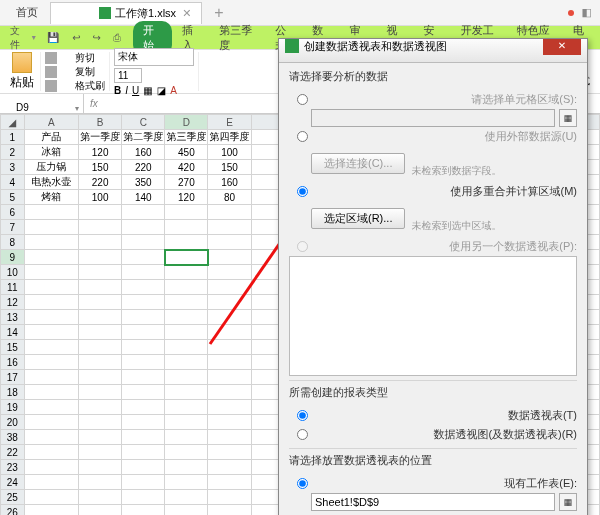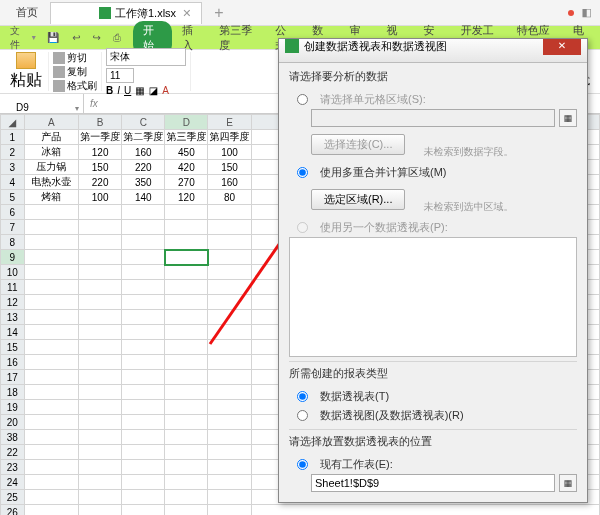--- a/index.html
+++ b/index.html
@@ -21,22 +21,22 @@
   .rbtn { padding: 2px 6px; font-size: 10px; color: #555; display: flex; align-items: center; gap: 2px; }
   .rbtn.menu::after { content: "▾"; font-size: 8px; color: #888; margin-left: 2px; }
   .menu-tabs { display: flex; margin-left: 6px; gap: 2px; height: 100%; align-items: center; }
   .menu-tab { padding: 3px 8px; font-size: 11px; color: #444; border-radius: 2px; }
   .menu-tab.active { background: #2d9a47; color: #fff; border-radius: 10px; padding: 2px 10px; }
 
   .ribbon-body { display: flex; align-items: stretch; height: 44px; background: #fff; border-bottom: 1px solid #ddd; padding: 2px 4px; }
   .rgroup { display: flex; flex-direction: column; justify-content: center; padding: 0 4px; border-right: 1px solid #eee; }
   .paste-big { display: flex; flex-direction: column; align-items: center; justify-content: center; padding: 0 6px; border-right: 1px solid #eee; }
   .paste-big .clip-icon { width: 20px; height: 22px; background: linear-gradient(#f9d38c,#f2b24a); border: 1px solid #d0a030; }
-  .paste-big span { font-size: 16px; margin-top: 1px; }
-  .small-row { display: flex; align-items: center; gap: 2px; font-size: 10px; white-space: nowrap; }
+  .paste-big span { font-size: 12px; margin-top: 1px; }
+  .small-row { display: flex; align-items: center; gap: 18px; font-size: 10px; white-space: nowrap; }
   .sm-icon { width: 12px; height: 12px; display: inline-block; background: #aaa; }
   .font-select { display: flex; gap: 2px; flex-direction: column; }
   .font-select .sel { border: 1px solid #bbb; font-size: 10px; padding: 1px 3px; background: #fff; }
   .cond-fmt { margin-left: auto; display: flex; flex-direction: column; align-items: center; justify-content: center; padding: 0 6px; }
   .cond-fmt .cf-icon { width: 20px; height: 18px; background: linear-gradient(#f6b042,#e88a1c); }
   .cond-fmt span { font-size: 10px; }
 
   
   .fbar { display: flex; height: 20px; border-bottom: 1px solid #ccc; }
   .namebox { width: 84px; border-right: 1px solid #ccc; display: flex; align-items: flex-end; padding-left: 16px; font-size: 10px; position: relative; }
@@ -59,24 +59,24 @@
   .arrow { position: absolute; left: 200px; top: 80px; pointer-events: none; }
 
   
   .dialog { position: absolute; left: 278px; top: 38px; width: 310px; background: #f0f0f0; border: 1px solid #888; box-shadow: 2px 2px 6px rgba(0,0,0,0.3); }
   .dlg-title { height: 24px; background: linear-gradient(#fcfcfc,#e6e6e6); display: flex; padding: 0 6px; border-bottom: 1px solid #bbb; }
   .dlg-title .ticon { width: 14px; height: 14px; background: #2d9a47; margin-right: 5px; }
   .dlg-title span { font-size: 11px; }
   .dlg-close { margin-left: auto; width: 38px; height: 16px; background: #c0392b; color: #fff; text-align: center; line-height: 14px; font-size: 10px; border-radius: 0 0 0 0; }
   .dlg-body { padding: 6px 10px 10px 10px; font-size: 11px; color: #333; }
   .dlg-body .sect { margin-bottom: 6px; }
-  .dlg-body .opt { display: flex; align-items: center; gap: 12px; padding: 2px 0 2px 8px; font-size: 11px; }
+  .dlg-body .opt { display: flex; align-items: center; gap: 1px; padding: 2px 0 2px 8px; font-size: 11px; justify-content: space-between; }
   .dlg-body .opt.disabled { color: #9a9a9a; }
   .dlg-body input[type=radio] { width: 11px; height: 11px; }
-  .dlg-body .subrow { display: flex; align-items: center; gap: 18px; padding: 2px 0 4px 22px; }
+  .dlg-body .subrow { display: flex; align-items: center; gap: 6px; padding: 2px 0 4px 22px; }
   .dlg-body .btn { border: 1px solid #aaa; background: linear-gradient(#fefefe,#e4e4e4); padding: 2px 12px; font-size: 11px; border-radius: 2px; }
   .dlg-body .btn.disabled { color: #9a9a9a; }
   .dlg-body .hint { color: #9a9a9a; font-size: 10px; margin-top: 16px; }
   .dlg-body .listarea { width: 100%; height: 120px; background: #fff; border: 1px solid #bbb; }
   .dlg-body hr { border: none; border-top: 1px solid #d5d5d5; margin: 4px 0; }
   .dlg-body .field { display: flex; align-items: center; gap: 4px; padding-left: 22px; }
   .dlg-body .field input { flex: 1; border: 1px solid #aaa; padding: 1px 3px; font-size: 11px; height: 18px; }
   .dlg-body .rangebtn { width: 18px; height: 18px; border: 1px solid #aaa; background: #f4f4f4; display: flex; align-items: center; justify-content: center; font-size: 9px; }
 </style>
 </head>
@@ -439,20 +439,24 @@
 
     <label class="opt disabled">
       <input type="radio" name="src" style="">
       <span>请选择单元格区域(S):</span>
     </label>
     <div class="field">
       <input type="text" disabled="" style="">
       <div class="rangebtn">▦</div>
     </div>
 
+    <label class="opt disabled">
+      <input type="radio" name="src" style="">
+      <span>使用外部数据源(U)</span>
+    </label>
     <div class="subrow">
       <button class="btn disabled">选择连接(C)...</button>
       <span class="hint">未检索到数据字段。</span>
     </div>
 
     <label class="opt">
       <input type="radio" name="src" checked="" style="">
       <span>使用多重合并计算区域(M)</span>
     </label>
     <div class="subrow">

